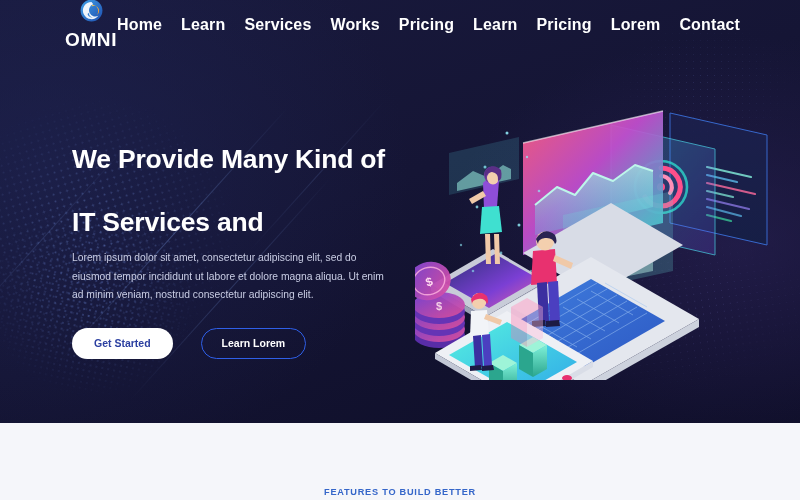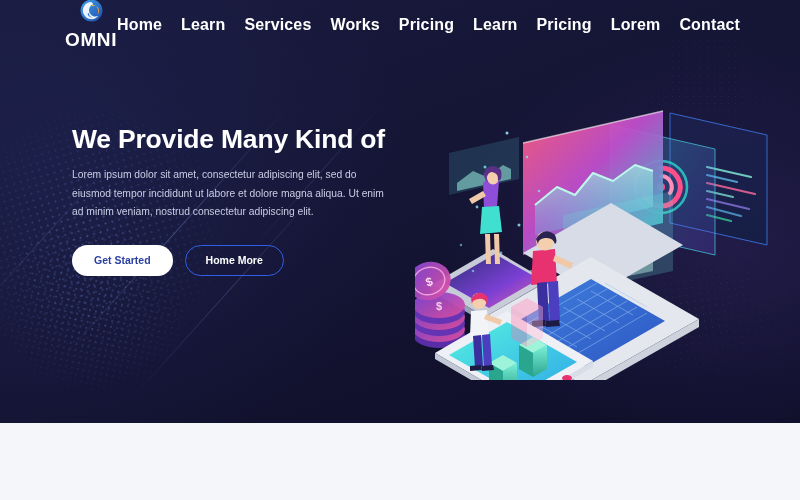--- a/index.html
+++ b/index.html
@@ -78,26 +78,26 @@
     color:#ffffff; font-size:16px; font-weight:700; text-decoration:none;
     letter-spacing:.15px; white-space:nowrap;
   }
 
   
   .copy { position:absolute; left:72px; top:118px; width:340px; z-index:20; }
   .headline {
     color:#ffffff; font-size:26.5px; font-weight:700; line-height:43px;
     letter-spacing:-.2px;
   }
-  .headline .ln { display:block; }
+  .headline .ln { display:block;margin-top:20px; }
   .sub {
     margin-top:5px; color:#c9cde4; font-size:10.3px; line-height:18.5px;
     width:318px;
   }
-  .btns { margin-top:23px; display:flex; gap:12px; }
+  .btns { margin-top:23px; display:flex; gap:28px; }
   .btn {
     display:inline-flex; align-items:center; justify-content:center;
     height:31px; border-radius:16px; font-size:10.5px; font-weight:700;
     cursor:pointer; white-space:nowrap;
   }
   .btn-primary {
     background:#ffffff; color:#2b3fa0; padding:0 22px; border:none;
   }
   .btn-outline {
     background:transparent; color:#ffffff; padding:0 20px;
@@ -374,23 +374,27 @@
         <a href="#">Learn</a>
         <a href="#">Pricing</a>
         <a href="#">Lorem</a>
         <a href="#">Contact</a>
       </nav>
     </div>
 
     <div class="copy">
       <h1 class="headline">
         <span class="ln">We Provide Many Kind of</span>
+        <span class="ln">IT Services and</span>
       </h1>
       <p class="sub">Lorem ipsum dolor sit amet, consectetur adipiscing elit, sed do eiusmod tempor incididunt ut labore et dolore magna aliqua. Ut enim ad minim veniam, nostrud consectetur adipiscing elit.</p>
       <div class="btns">
         <button class="btn btn-primary">Get Started</button>
-        <button class="btn btn-outline">Home More</button>
+        <button class="btn btn-outline">Learn Lorem</button>
       </div>
     </div>
   </div>
 
+  <div class="features">
+    <div class="features-label">FEATURES TO BUILD BETTER</div>
+  </div>
 
 </div>
 
 </body></html>

